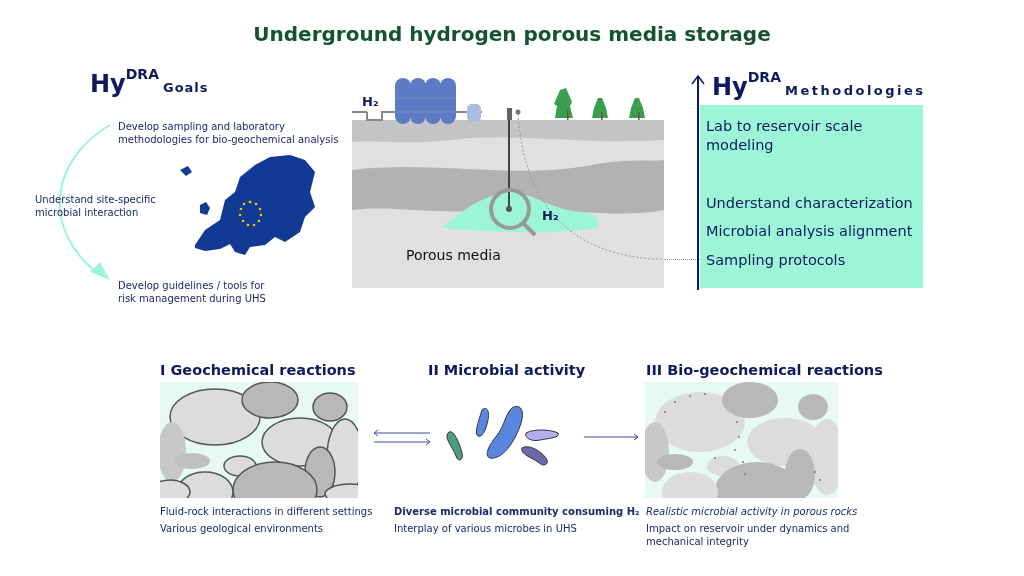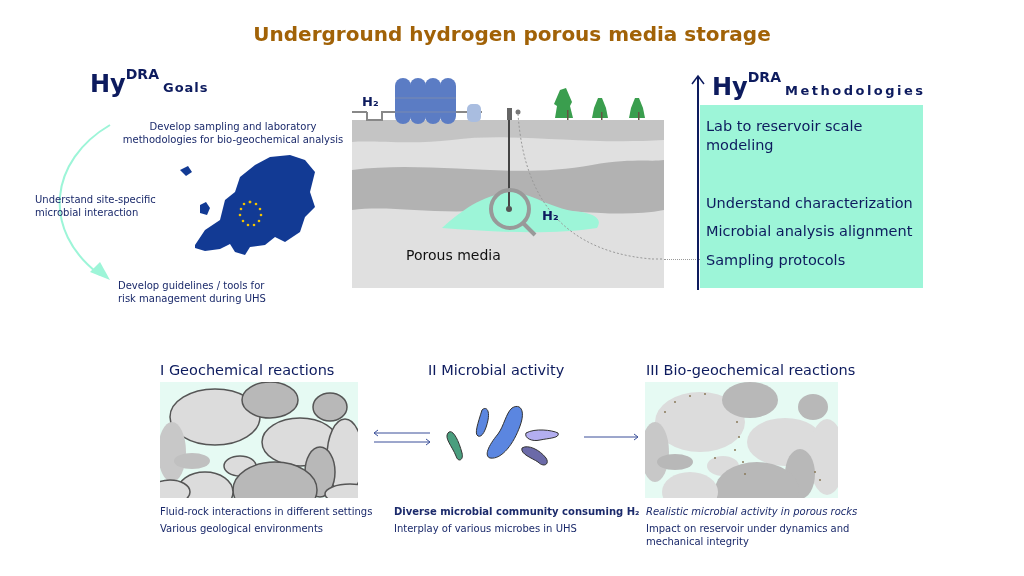--- a/index.html
+++ b/index.html
@@ -1,43 +1,43 @@
 <!DOCTYPE html>
 <html><head>
 <meta charset="utf-8">
 <style>
   html, body { margin:0; padding:0; background:#ffffff; }
   body { width:1024px; height:576px; position:relative; overflow:hidden;
          font-family:"DejaVu Sans", sans-serif; color:#0d1b5e; }
   .abs { position:absolute; }
-  .title { left:0; width:1024px; top:22px; text-align:center; font-weight:bold; font-size:20px; color:#a16207; }
+  .title { left:0; width:1024px; top:22px; text-align:center; font-weight:bold; font-size:20px; color:#14532d; }
   .hy { font-weight:bold; font-size:24px; color:#0d1b5e; }
   .hy sup { font-size:14px; position:relative; top:-4px; vertical-align:top; }
   .hy .sub { font-size:13px; letter-spacing:1px; margin-left:4px; }
   .small { font-size:10px; line-height:13px; color:#1b2a6b; }
   .meth-box { left:700px; top:105px; width:223px; height:183px; background:#9df5d8; }
   .meth-item { font-size:14.5px; color:#0d1b5e; line-height:19px; }
-  .sec-title { font-weight:normal; font-size:14.5px; color:#0d1b5e; white-space:nowrap; }
+  .sec-title { font-weight:bold; font-size:14.5px; color:#0d1b5e; white-space:nowrap; }
   svg text { font-family:"DejaVu Sans", sans-serif; }
 </style>
 </head>
 <body>
 
 <div class="abs title">Underground hydrogen porous media storage</div>
 
 <div class="abs hy" style="left:90px; top:70px;">
   <span>Hy</span><sup>DRA</sup><span class="sub">Goals</span>
 </div>
 
 <svg class="abs" style="left:30px; top:120px;" width="90" height="170">
   <path d="M80 5 C 20 40, 10 110, 70 155" fill="none" stroke="#9df5d8" stroke-width="2"></path>
   <polygon points="60,152 80,160 70,142" fill="#9df5d8"></polygon>
 </svg>
 
-<div class="abs small" style="left:118px; top:120px; width:230px;text-align:center;">Develop sampling and laboratory methodologies for bio-geochemical analysis</div>
+<div class="abs small" style="left:118px; top:120px; width:230px;">Develop sampling and laboratory methodologies for bio-geochemical analysis</div>
 <div class="abs small" style="left:35px; top:193px; width:130px;">Understand site-specific microbial interaction</div>
 <div class="abs small" style="left:118px; top:279px; width:160px;">Develop guidelines / tools for risk management during UHS</div>
 
 <svg class="abs" style="left:155px; top:150px;" width="165" height="115" viewBox="0 0 165 115">
   <path d="M25 20 l8 -4 l4 6 l-6 4 z" fill="#123a94"></path>
   <path d="M40 95 l10 -15 l15 -10 l5 -20 l10 -8 l5 -15 l15 -12 l15 -8 l20 -2 l15 5 l10 12 l-5 20 l5 15 l-10 10 l-5 15 l-15 10 l-10 -5 l-10 8 l-15 2 l-5 8 l-10 -3 l-5 -8 l-10 5 l-15 2 l-10 -3 z" fill="#123a94"></path>
   <path d="M45 55 l6 -3 l4 6 l-3 7 l-7 -2 z" fill="#123a94"></path>
   <g fill="#f2c200">
     <circle cx="95" cy="52" r="1.3"></circle>
       <circle cx="101" cy="54" r="1.3"></circle>

